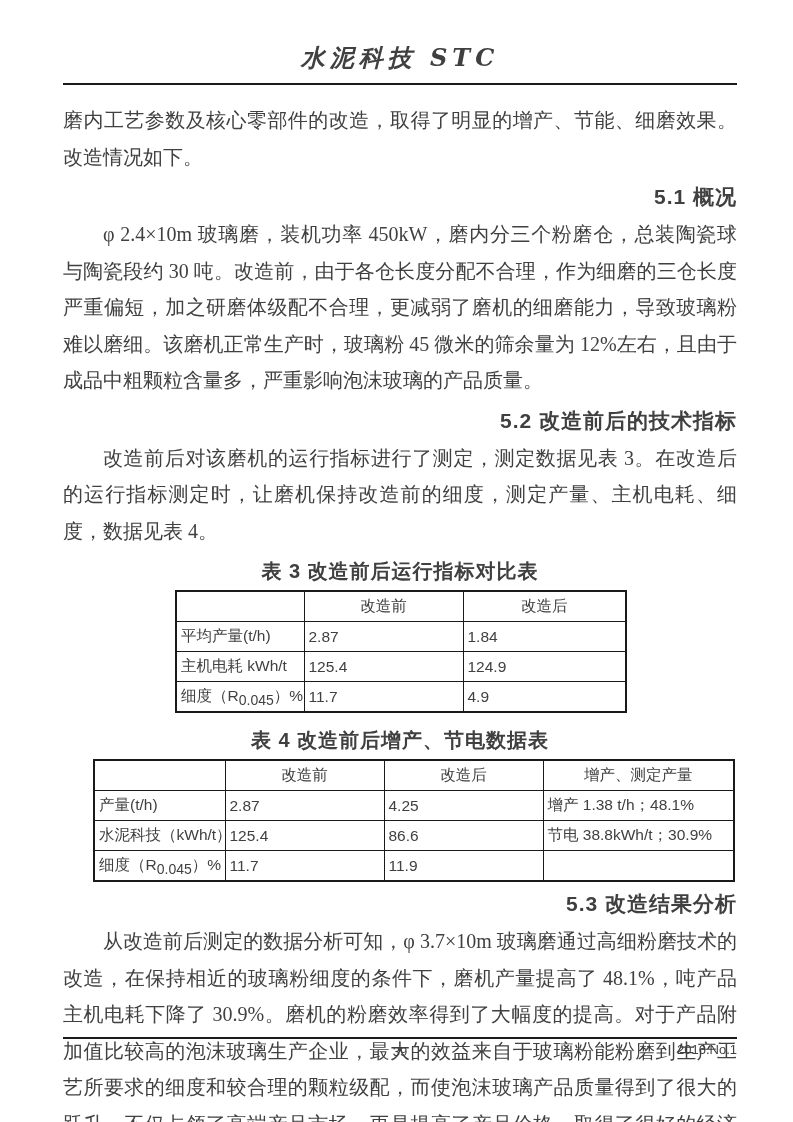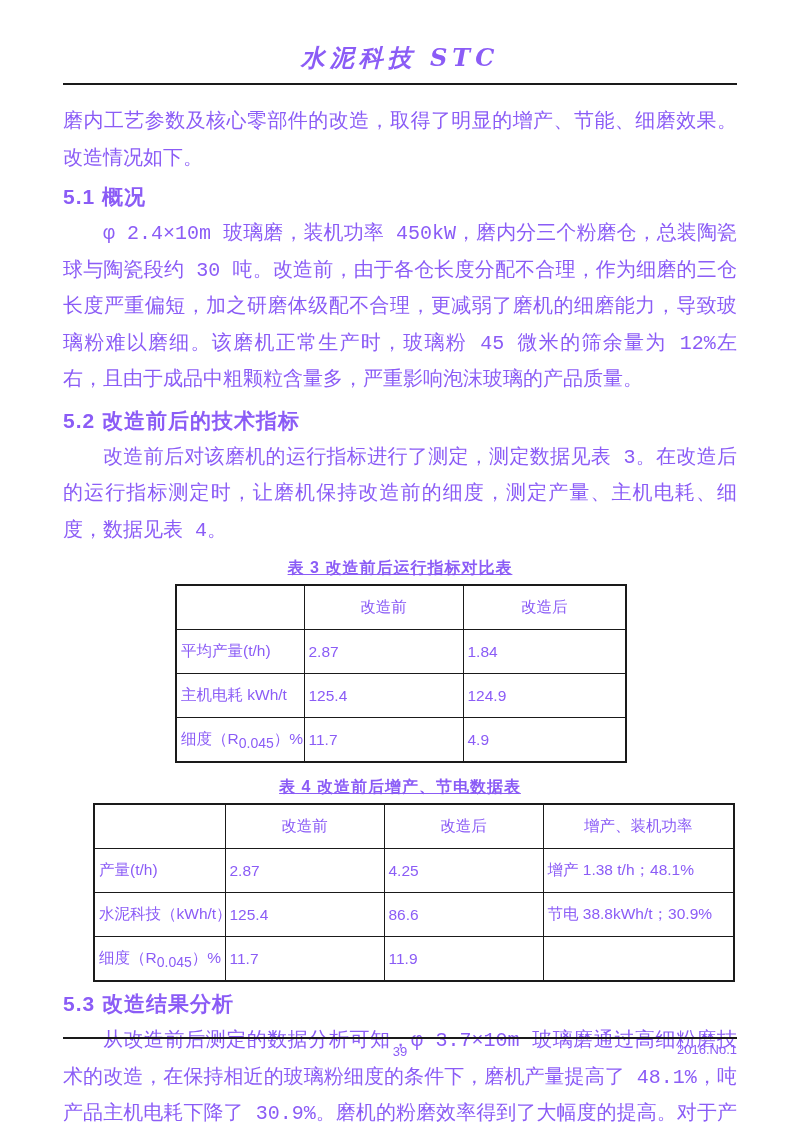--- a/index.html
+++ b/index.html
@@ -1,20 +1,20 @@
 <!DOCTYPE html>
 <html><head>
 <meta charset="utf-8">
 <style>
   html,body{margin:0;padding:0;background:#e8e8e8;}
   .page{
     position:relative;
     width:793px;height:1122px;
     background:#ffffff;
-    color:#8b5cf6;
+    color:#404040;
     font-family:"Liberation Serif","DejaVu Serif",serif;
     overflow:hidden;
     margin:0 auto;
   }
   .content{
     position:absolute;left:63px;top:0;width:674px;
   }
   .header{
     text-align:center;
     padding-top:42px;
@@ -28,49 +28,49 @@
     font-style:italic;
     letter-spacing:5px;
   }
   p.para{
     margin:0;
     font-size:20px;
     line-height:36.5px;
     text-align:justify;
   }
   p.para.first{margin-top:17px;}
-  p.indent{text-indent:2em;font-family:Liberation Mono, monospace;}
+  p.indent{text-indent:2em;}
   h2.sec{
     font-family:"Liberation Sans","DejaVu Sans",sans-serif;
     font-size:21px;
     font-weight:bold;
     margin:8px 0 5px 0;
     letter-spacing:1px;
+    text-align:right;
   }
   .table-caption{
     font-family:"Liberation Sans","DejaVu Sans",sans-serif;
-    font-size:16px;
+    font-size:20px;
     font-weight:600;
     text-align:center;
     margin-top:9px;
     margin-bottom:5px;
     letter-spacing:1px;
-    text-decoration:underline;
   }
   table.data{
     border-collapse:collapse;
     table-layout:fixed;
     font-family:"Liberation Sans","DejaVu Sans",sans-serif;
     font-size:15.5px;
     border:2px solid #1a1a1a;
   }
   table.data td,table.data th{
     border:1px solid #1a1a1a;
     height:20px;
-    padding:11px 4px;
+    padding:4px 4px;
     font-weight:normal;
     vertical-align:middle;
     overflow:hidden;
     white-space:nowrap;
   }
   table.t3{width:450px;margin-left:112px;}
   table.t3 col.c0{width:128px;}
   table.t3 col.c1{width:159px;}
   table.t3 col.c2{width:163px;}
   table.t4{width:640px;margin-left:30px;}
@@ -150,21 +150,21 @@
           <col class="c0">
           <col class="c1">
           <col class="c2">
           <col class="c3">
         </colgroup>
       <tbody>
         <tr>
           <th></th>
           <th>改造前</th>
           <th>改造后</th>
-          <th>增产、装机功率</th>
+          <th>增产、测定产量</th>
         </tr>
         <tr>
           <td>产量(t/h)</td>
           <td>2.87</td>
           <td>4.25</td>
           <td>增产 1.38 t/h；48.1%</td>
         </tr>
         <tr>
           <td>水泥科技（kWh/t）</td>
           <td>125.4</td>

